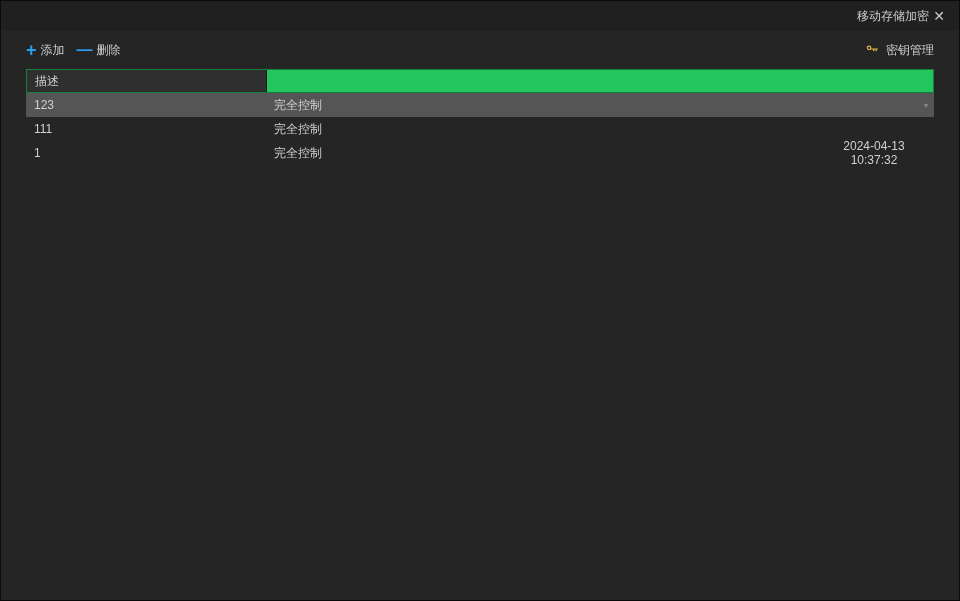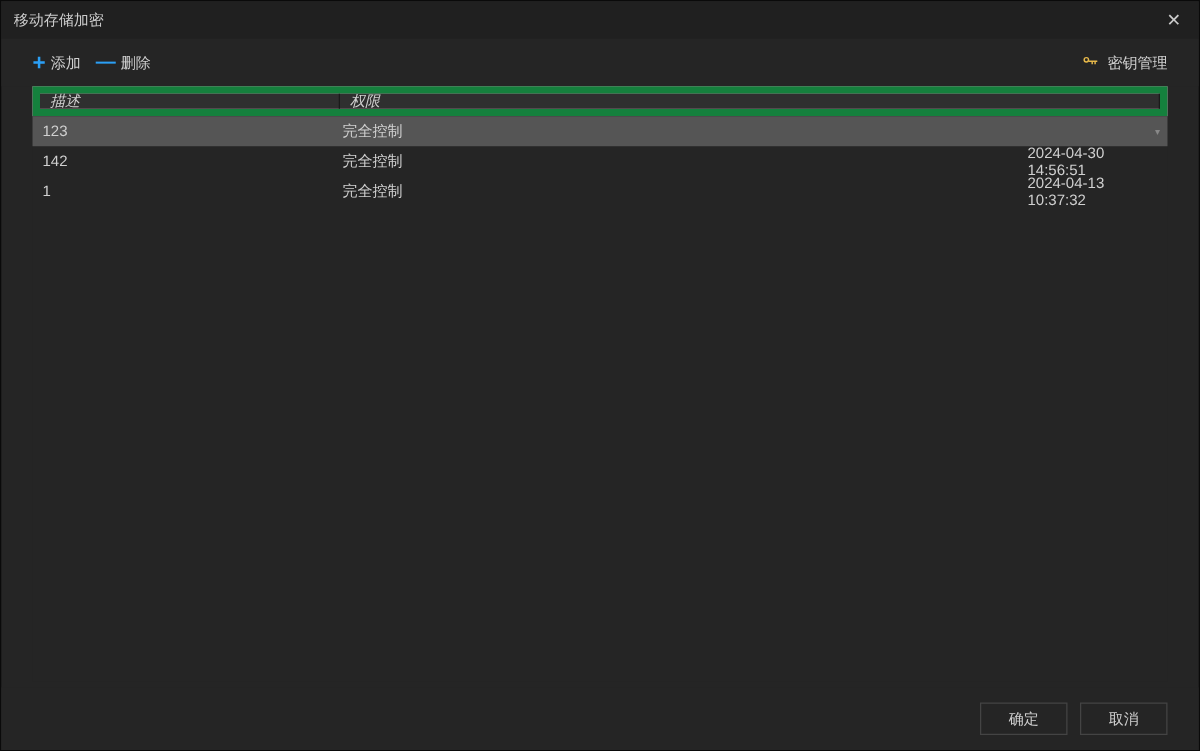--- a/index.html
+++ b/index.html
@@ -21,21 +21,21 @@
       height: 100%;
       display: flex;
       flex-direction: column;
       background: #252525;
       border: 1px solid #0a0a0a;
     }
     .titlebar {
       height: 30px;
       display: flex;
       align-items: center;
-      justify-content: space-between;
+      justify-content: flex-end;
       padding: 0 10px;
       background: #202020;
     }
     .title {
       font-size: 12px;
       color: #cccccc;
     }
     .close-btn {
       width: 20px;
       height: 20px;
@@ -86,32 +86,32 @@
     }
     .content {
       flex: 1;
       padding: 0 25px 5px 25px;
       display: flex;
       flex-direction: column;
     }
     .table-header {
       display: flex;
       height: 24px;
-      background: #f9a8d4;
-      border: 6px solid #15803d;
-      font-style: italic;
+      background: #22c55e;
+      border: 1px solid #15803d;
     }
     .table-body {
       flex: 1;
       background: #252525;
     }
     .table-row {
       display: flex;
       height: 24px;
       align-items: center;
+      text-align: center;
     }
     .table-row.selected {
       background: #555555;
     }
     .col {
       display: flex;
       align-items: center;
       padding: 0 8px;
       height: 100%;
       border-right: 1px solid #1a1a1a;
@@ -189,40 +189,34 @@
             <path d="M7 14a4 4 0 1 1 0-8 4 4 0 0 1 0 8zm0-2a2 2 0 1 0 0-4 2 2 0 0 0 0 4zm3.5-1H22v2h-2v3h-2v-3h-2v3h-2v-3h-3.5a4.5 4.5 0 0 1 0-2z"></path>
           </svg>
       </span>
       <span>密钥管理</span>
     </div>
   </div>
 
   <div class="content">
     <div class="table-header">
       <div class="col col-desc">描述</div>
-      <div class="col col-perm">权限</div>
     </div>
     <div class="table-body">
       <div class="table-row selected">
         <div class="col col-desc">123</div>
         <div class="col col-perm">
           <span>完全控制</span>
           <span class="dropdown-indicator">▾</span>
         </div>
       </div>
       <div class="table-row">
-        <div class="col col-desc">142</div>
+        <div class="col col-desc">111</div>
         <div class="col col-perm">完全控制</div>
-        <div class="col col-time">2024-04-30 14:56:51</div>
       </div>
       <div class="table-row">
         <div class="col col-desc">1</div>
         <div class="col col-perm">完全控制</div>
         <div class="col col-time">2024-04-13 10:37:32</div>
       </div>
     </div>
   </div>
 
-  <div class="footer">
-    <button class="action-btn">确定</button>
-    <button class="action-btn">取消</button>
-  </div>
 </div>
 
 </body></html>

